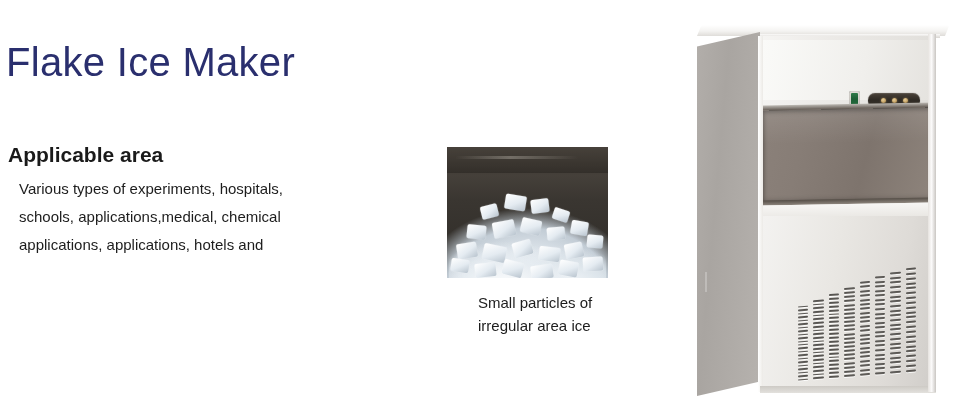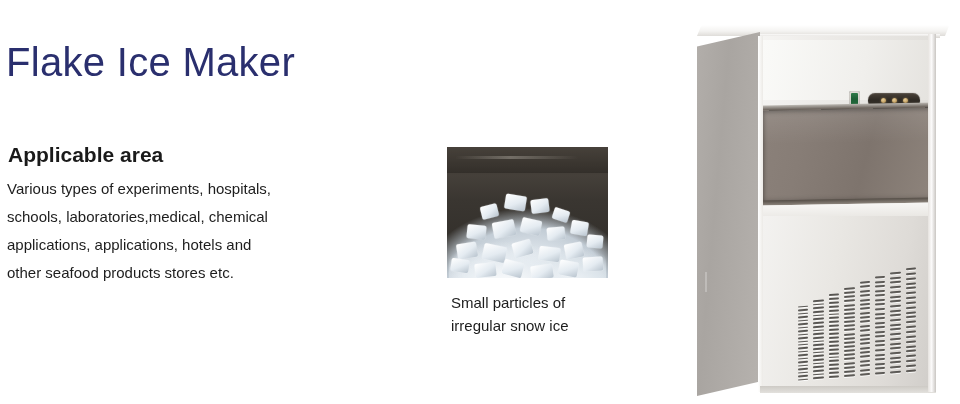--- a/index.html
+++ b/index.html
@@ -24,21 +24,21 @@
     position:absolute; left:8px; top:143px;
     font-size:21px; font-weight:700; color:#1a1a1a;
     white-space:nowrap;
   }
   .body-copy{
     position:absolute; left:7px; top:175px;
     width:340px;
     font-size:15px; color:#1d1d1d;
     line-height:28px;
   }
-  .body-copy div{white-space:nowrap;}
+  .body-copy div{white-space:nowrap;margin-left:12px;}
 
   
   .photo-wrap{
     position:absolute; left:447px; top:147px;
     width:161px; height:131px;
     overflow:hidden;
     background:#2c2a28;
   }
   .photo-bowl{
     position:absolute; inset:0;
@@ -74,21 +74,21 @@
   .bowl-rim-hi{
     position:absolute; left:8px; right:30px; top:9px; height:3px;
     background:linear-gradient(90deg,rgba(255,255,255,0) 0%,rgba(200,195,185,0.45) 45%,rgba(255,255,255,0) 100%);
     border-radius:2px;
   }
   .caption{
     position:absolute; left:451px; top:291px;
     width:180px;
     font-size:15px; color:#1d1d1d; line-height:23px;
   }
-  .caption div{white-space:nowrap;}
+  .caption div{white-space:nowrap;margin-left:27px;}
 
   
   .machine{position:absolute; left:690px; top:14px; width:260px; height:378px;}
 
   
   .m-top{
     position:absolute; left:7px; top:11px; width:248px; height:11px;
     background:linear-gradient(180deg,#ffffff 0%,#f4f3f1 55%,#dfddd9 100%);
     transform:skewX(-22deg);
     transform-origin:bottom left;
@@ -225,23 +225,22 @@
 <body>
 
 <div id="page">
 
   <div class="title">Flake Ice Maker</div>
 
   <div class="subhead">Applicable area</div>
 
   <div class="body-copy">
     <div>Various types of experiments, hospitals,</div>
-    <div>schools, laboratories,medical, chemical</div>
+    <div>schools, applications,medical, chemical</div>
     <div>applications, applications, hotels and</div>
-    <div>other seafood products stores etc.</div>
   </div>
 
   <div class="photo-wrap">
     <div class="photo-bowl"></div>
     <div class="bowl-rim">
       <div class="bowl-rim-hi"></div>
     </div>
     <div class="ice-mound"></div>
     <div class="ice-mound2"></div>
 
@@ -263,21 +262,21 @@
     <div class="flake" style="left:4px;top:112px;width:18px;height:13px;transform:rotate(8deg);"></div>
     <div class="flake" style="left:28px;top:116px;width:21px;height:14px;transform:rotate(-6deg);"></div>
     <div class="flake" style="left:56px;top:114px;width:20px;height:15px;transform:rotate(15deg);"></div>
     <div class="flake" style="left:84px;top:118px;width:22px;height:14px;transform:rotate(-8deg);"></div>
     <div class="flake" style="left:112px;top:114px;width:19px;height:15px;transform:rotate(11deg);"></div>
     <div class="flake" style="left:136px;top:110px;width:20px;height:14px;transform:rotate(-4deg);"></div>
   </div>
 
   <div class="caption">
     <div>Small particles of</div>
-    <div>irregular snow ice</div>
+    <div>irregular area ice</div>
   </div>
 
   <div class="machine">
 
     <div class="m-top"></div>
     <div class="m-top-edge"></div>
 
     <div class="m-side">
       <div class="m-side-seam"></div>
     </div>

